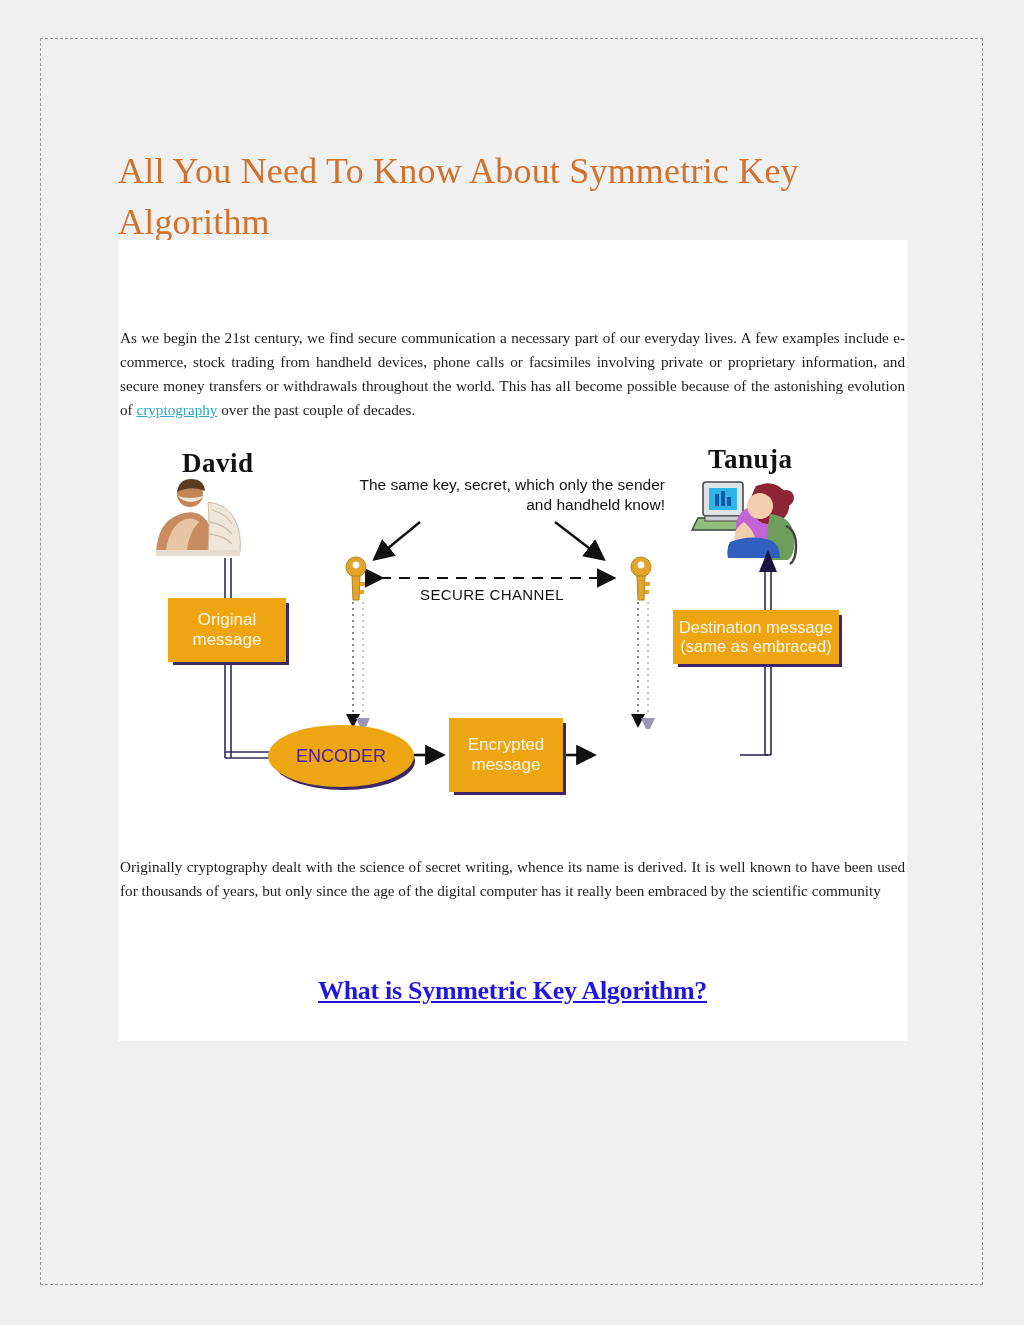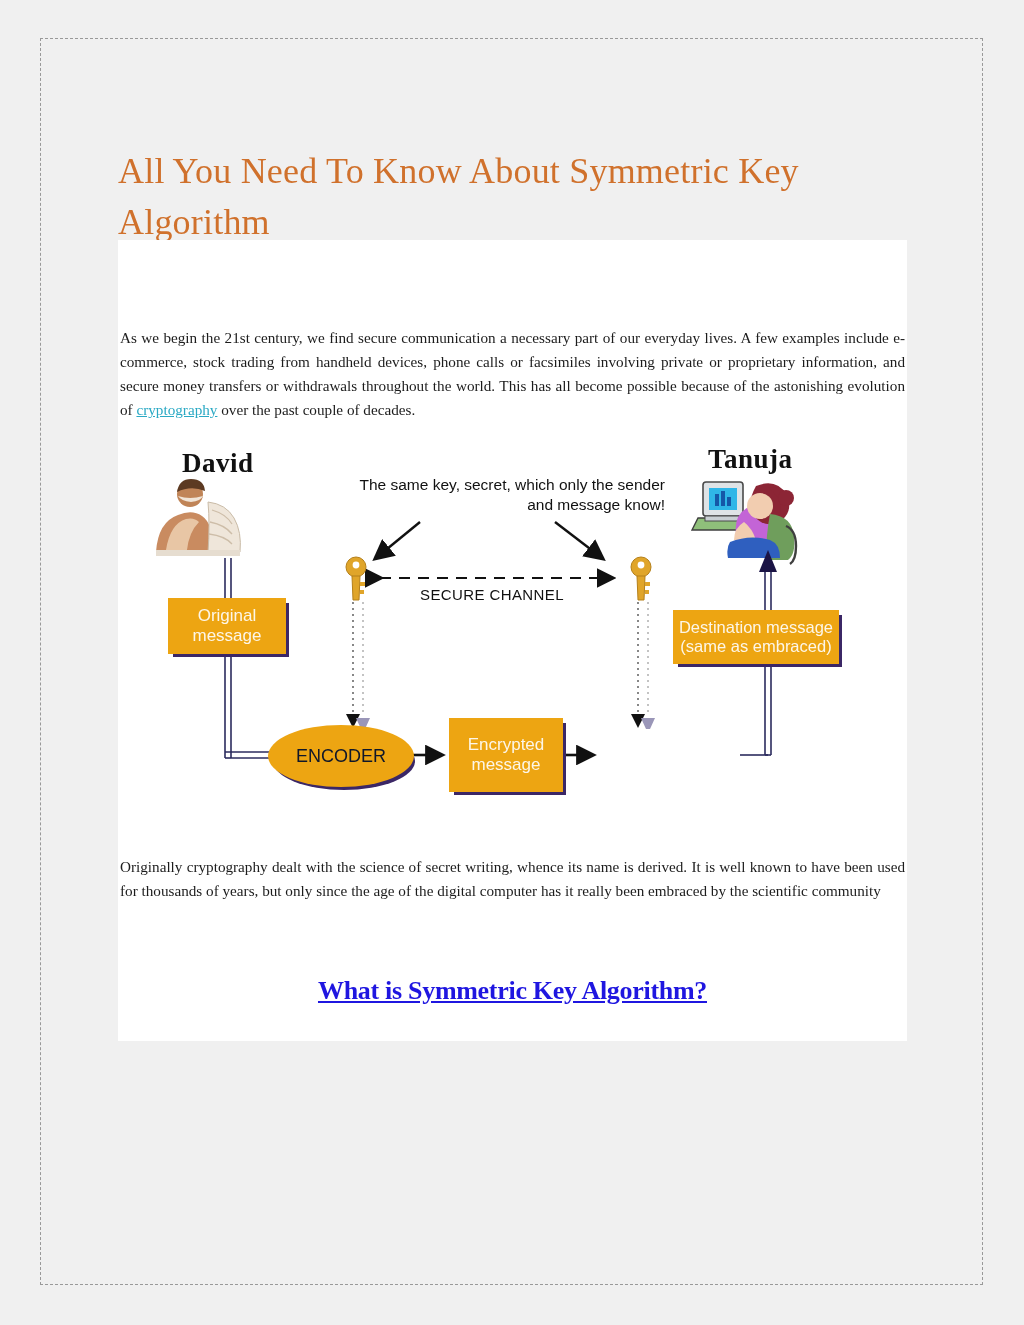--- a/index.html
+++ b/index.html
@@ -123,21 +123,21 @@
     align-items: center;
     justify-content: center;
     text-align: center;
     line-height: 1.18;
     box-shadow: 4px 4px 0 -1px #3b2766;
     box-sizing: border-box;
   }
   .oellipse {
     position: absolute;
     background: #eda512;
-    color: #0f172a;
+    color: #4c1d95;
     font-family: "Liberation Sans", sans-serif;
     border-radius: 50%;
     display: flex;
     align-items: center;
     justify-content: center;
     box-shadow: 3px 5px 0 -2px #3b2766;
     box-sizing: border-box;
   }
   .dg-svg {
     position: absolute;
@@ -257,26 +257,26 @@
         <line x1="645" y1="325" x2="651" y2="325"></line>
       </g>
       <path d="M639 142 l9 -22 l9 22 z" fill="#1b1445"></path>
     </svg>
 
     <div class="dg-name" style="left:62px; top:18px;">David</div>
     <div class="dg-name" style="left:588px; top:14px;">Tanuja</div>
 
     <div class="dg-caption" style="left:185px; top:45px; width:360px;text-align:right;">
       <div>The same key, secret, which only the sender</div>
-      <div>and message know!</div>
+      <div>and handheld know!</div>
     </div>
 
     <div class="dg-channel" style="left:300px; top:156px;">SECURE CHANNEL</div>
 
-    <div class="obox" style="left:48px; top:168px; width:118px; height:56px; font-size:17px;">
+    <div class="obox" style="left:48px; top:168px; width:118px; height:64px; font-size:17px;">
       <div>
         <div>Original</div>
         <div>message</div>
       </div>
     </div>
 
     <div class="obox" style="left:553px; top:180px; width:166px; height:54px; font-size:16.5px;">
       <div>
         <div>Destination message</div>
         <div>(same as embraced)</div>

